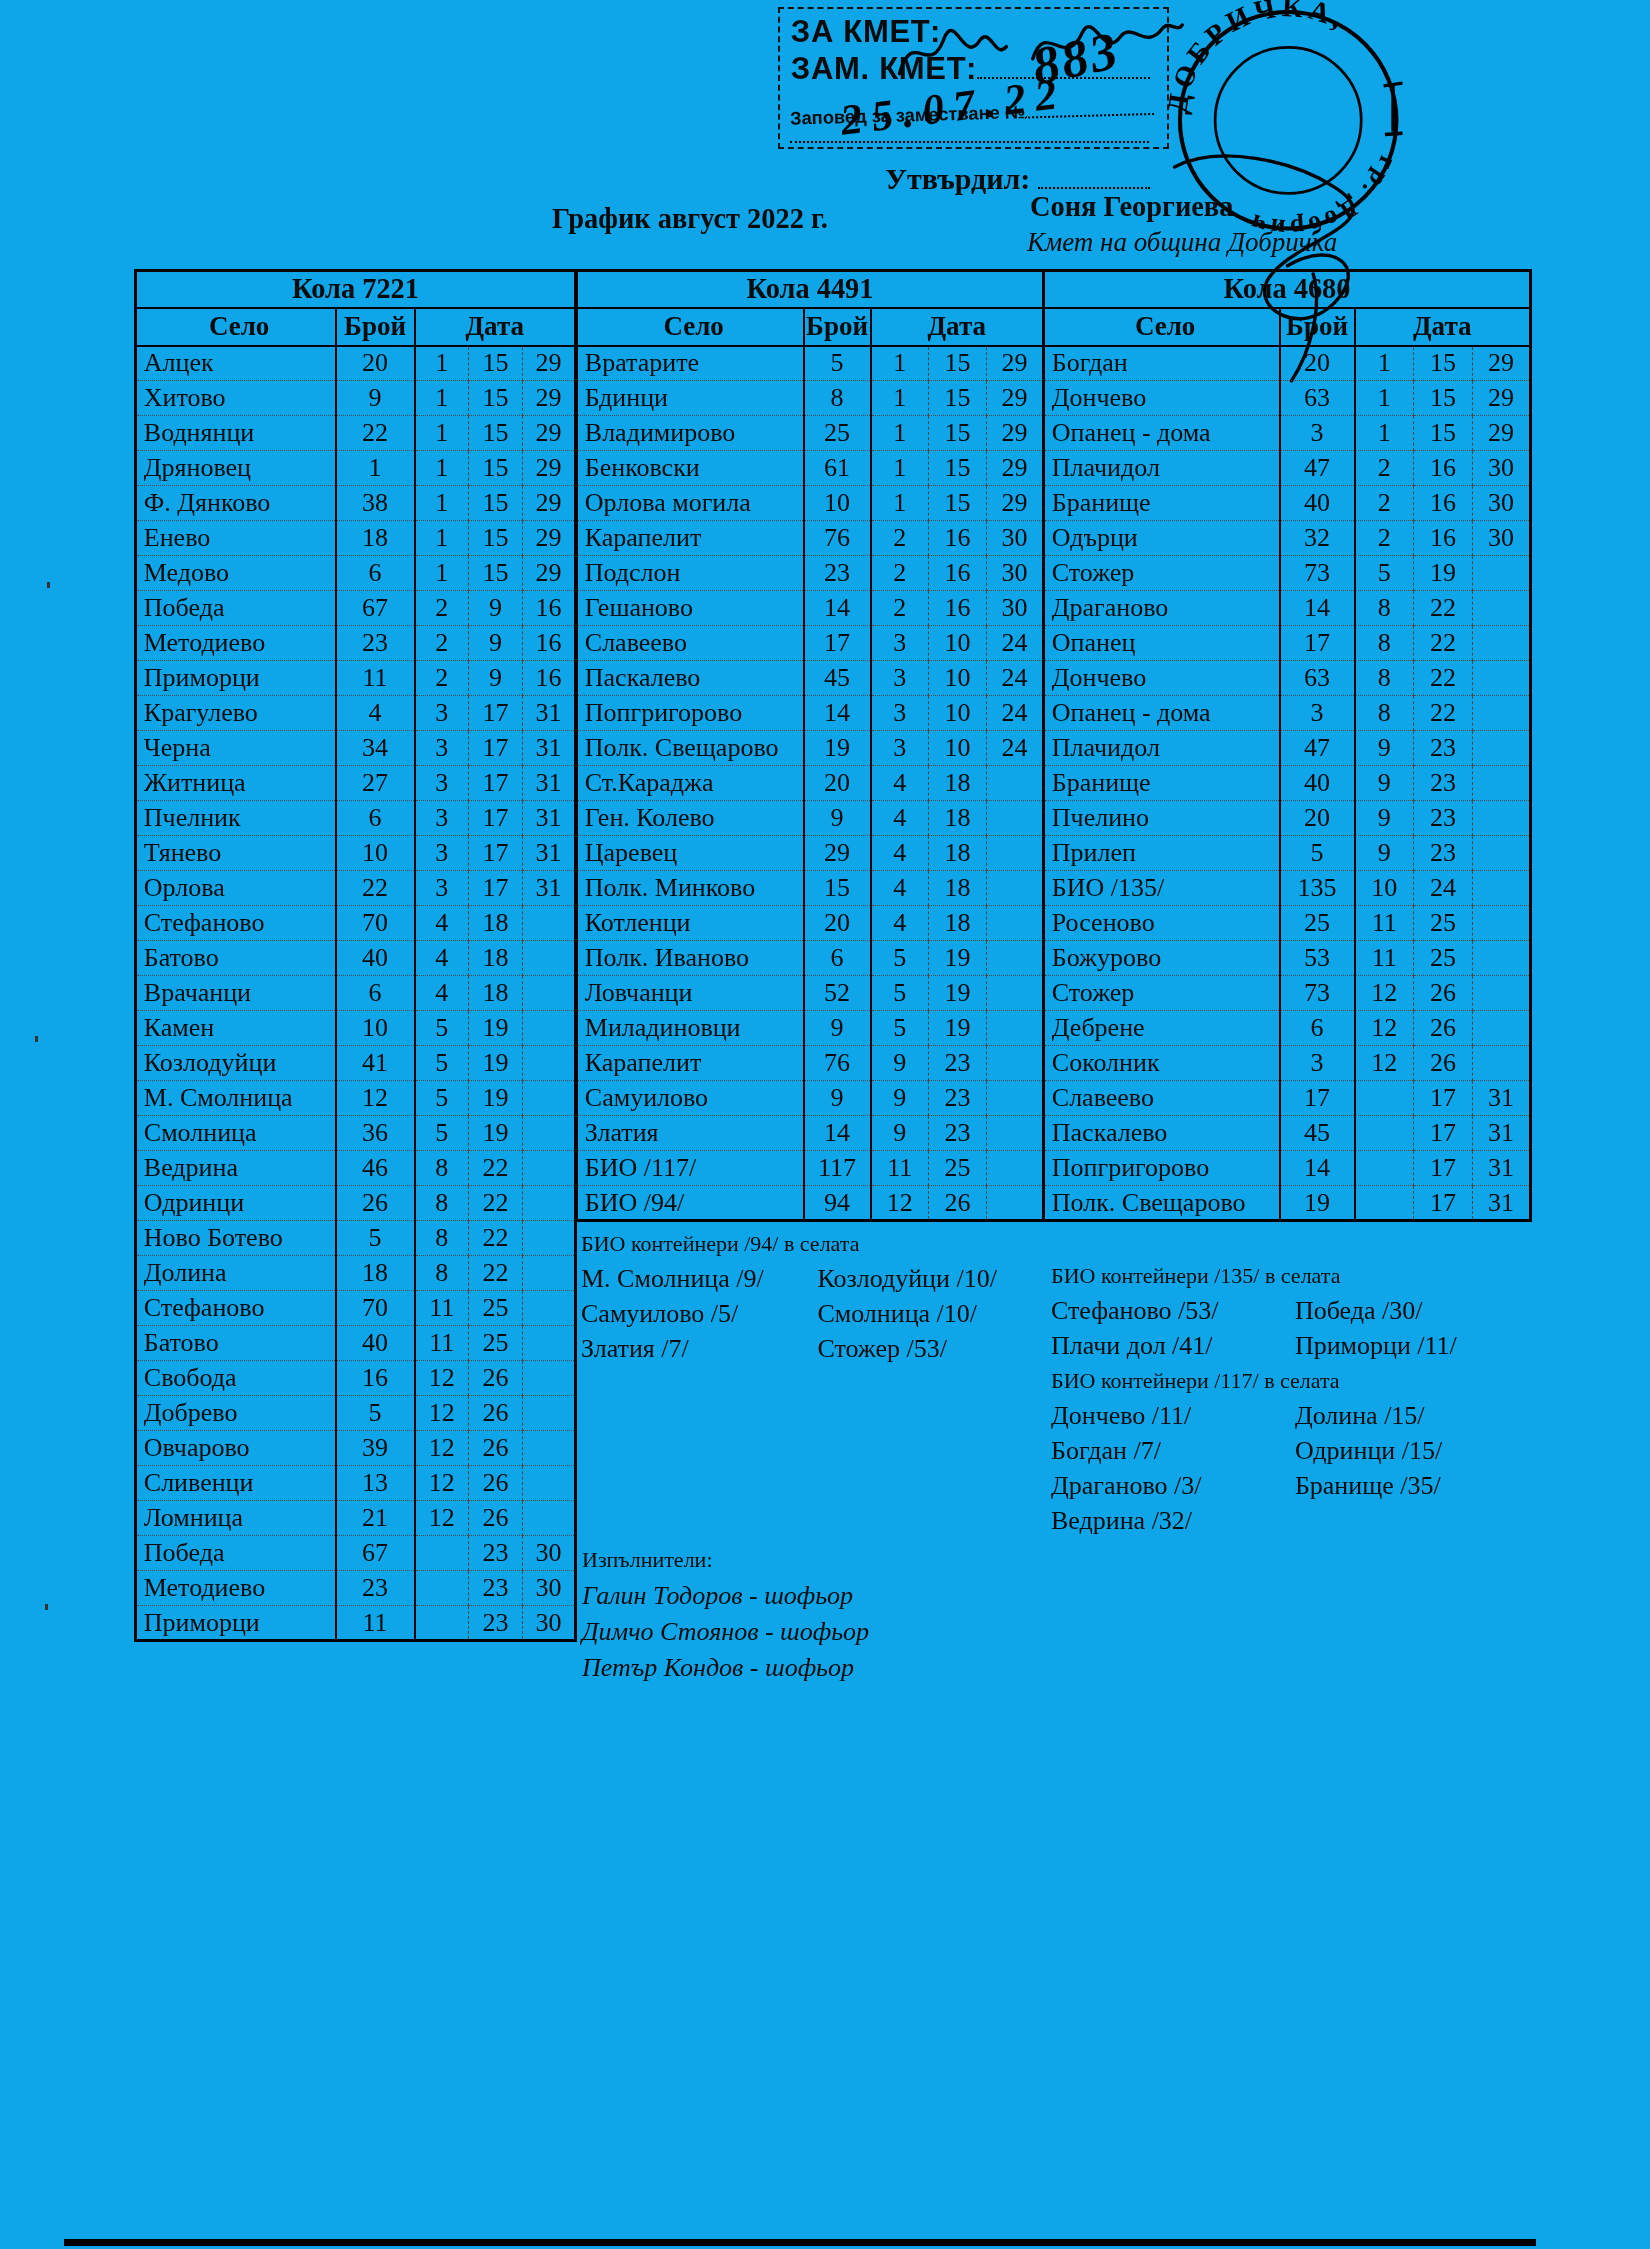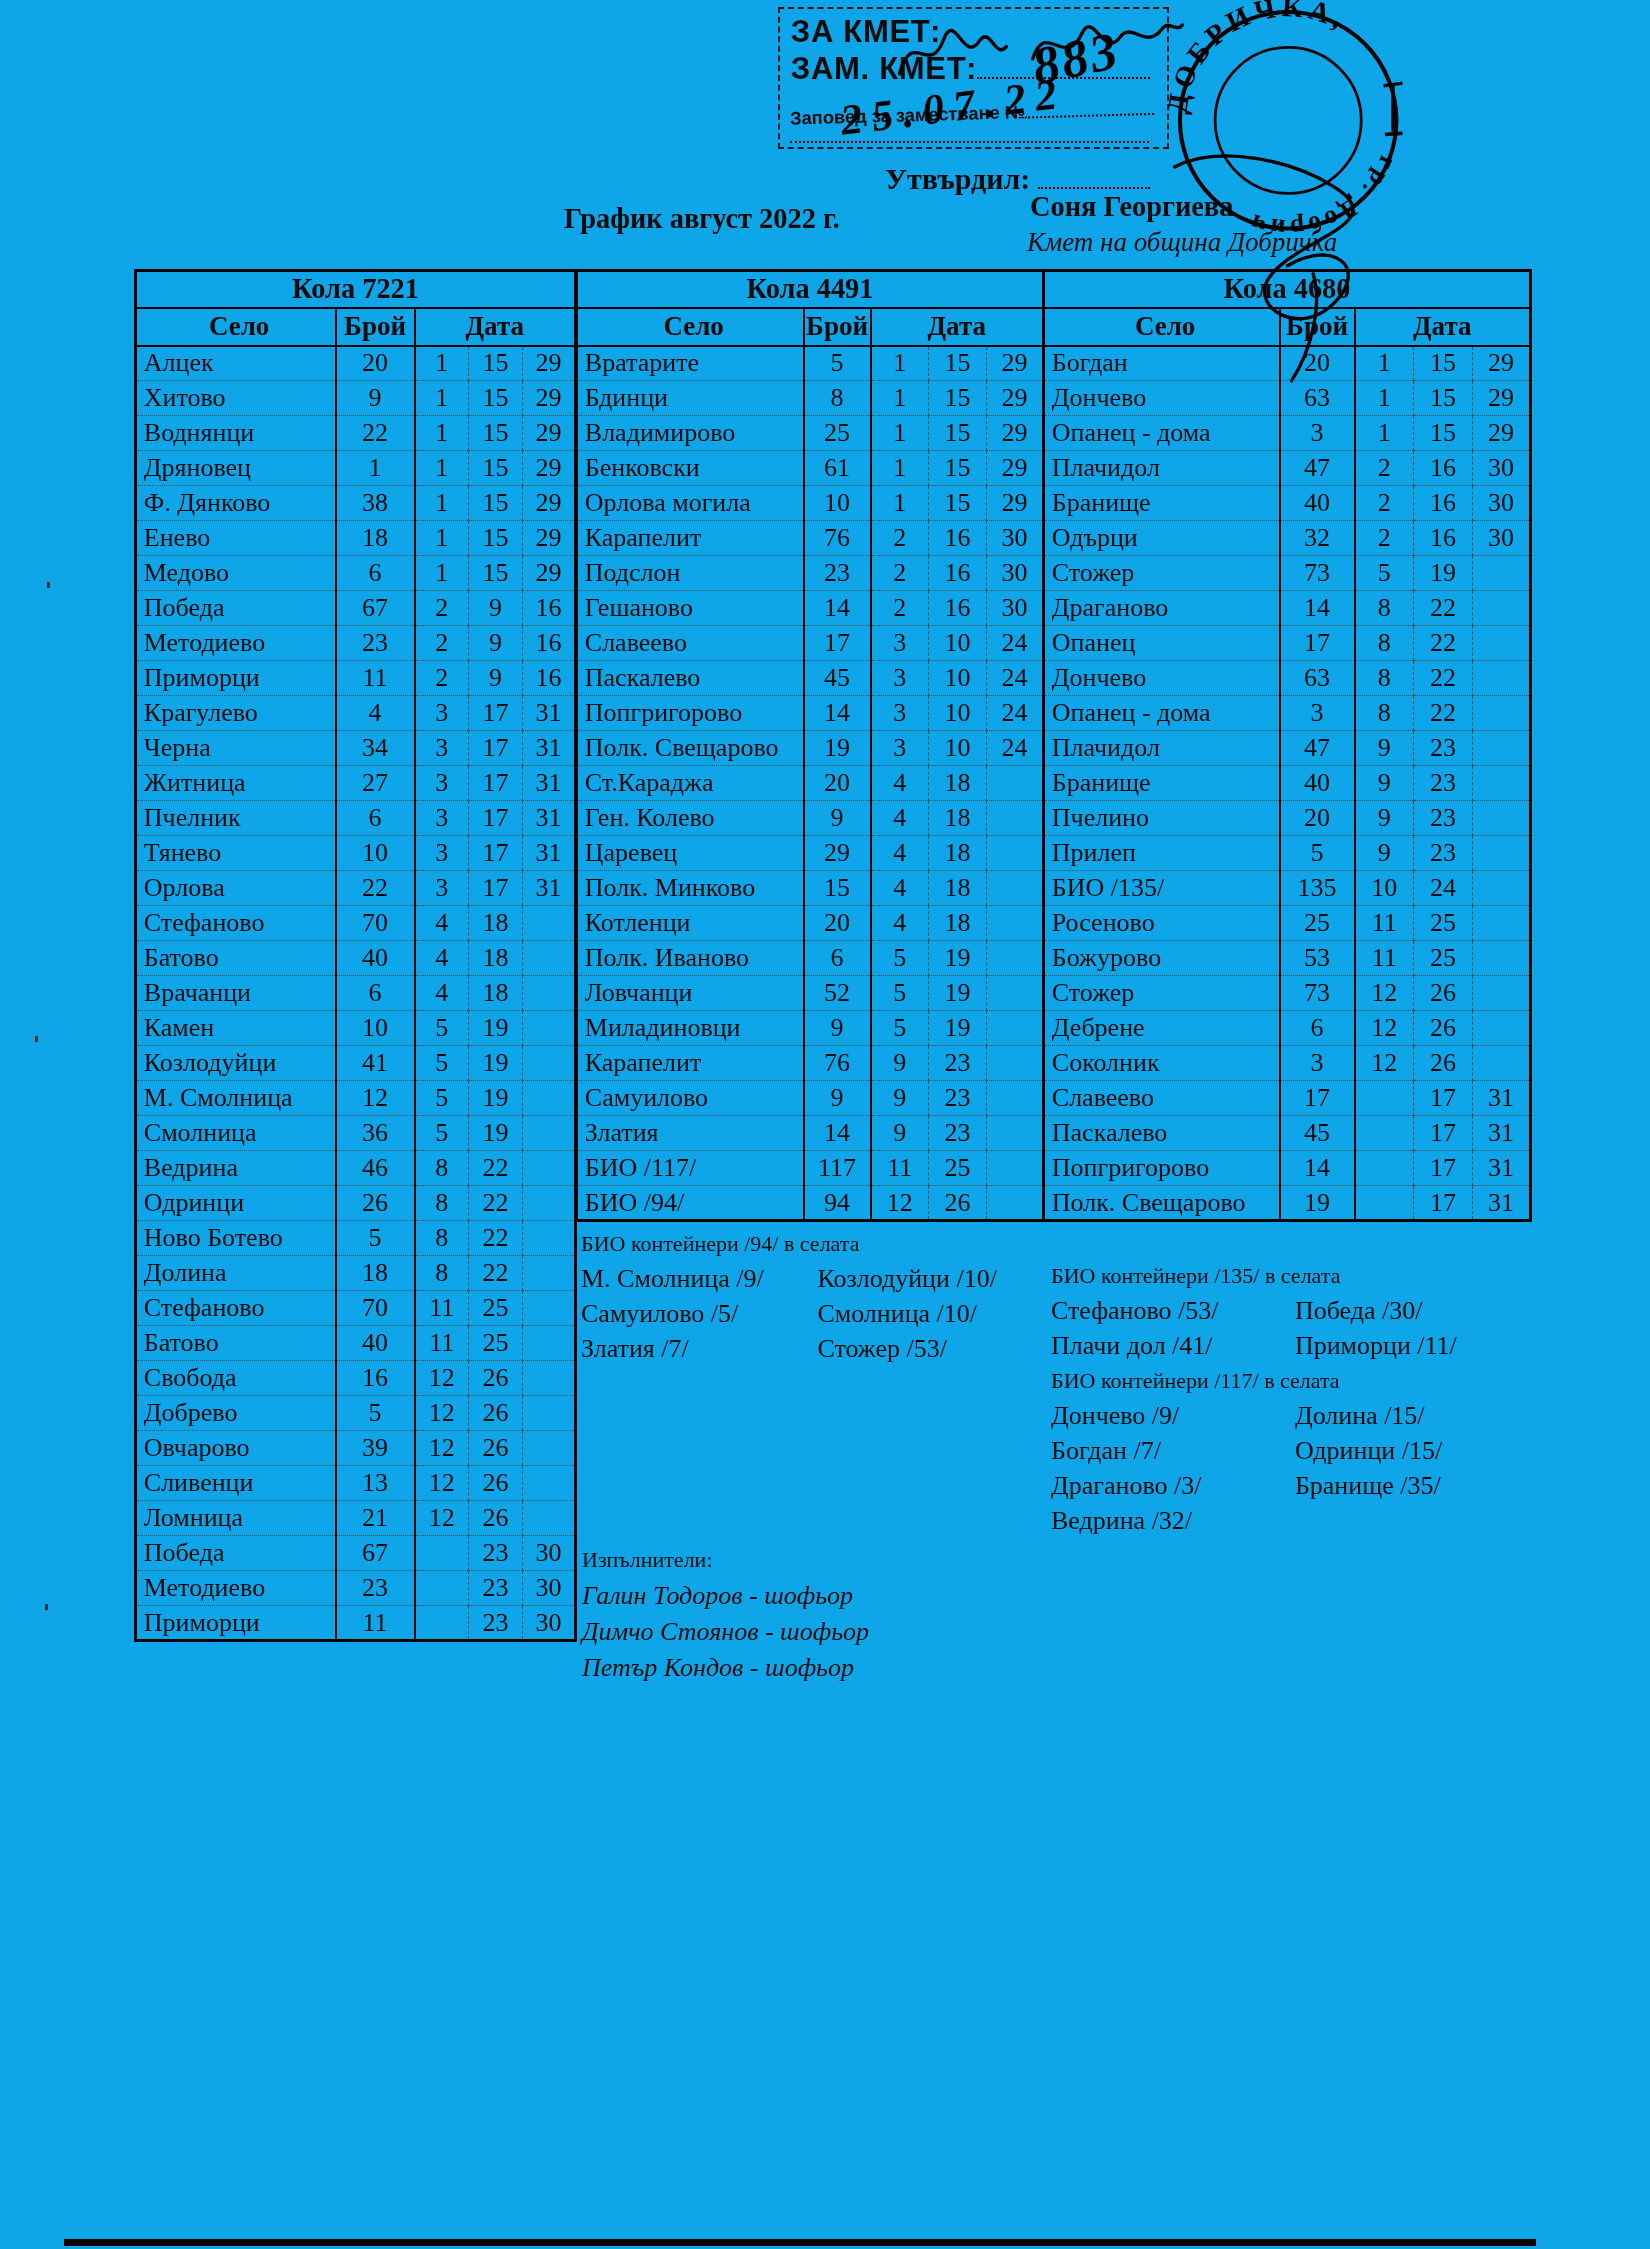--- a/index.html
+++ b/index.html
@@ -20,21 +20,21 @@
   .dots{display:inline-block; border-bottom:2.7px dotted #000; height:0.85em; vertical-align:baseline;}
   .sb-botline{position:absolute; left:9.5px; bottom:4.1px; width:359px; border-bottom:2.7px dotted #000;}
   .hw{font-family:"Liberation Serif",serif; font-style:italic; font-weight:bold; color:#000;}
   .hw-num{position:absolute; left:252px; top:19px; font-size:53px; transform:rotate(-12deg); letter-spacing:2.7px;}
   .hw-date{position:absolute; left:60px; top:73px; font-size:43px; transform:rotate(-7deg); letter-spacing:9.5px; white-space:nowrap;}
   .sig-svg{position:absolute; left:114px; top:-2.7px; overflow:visible;}
   
   .approve-line{position:absolute; left:885px; top:161px; font-size:30px; font-weight:bold; white-space:nowrap;}
   .approver-name{position:absolute; left:1030px; top:191px; font-size:28.4px; font-weight:bold; white-space:nowrap;}
   .approver-title{position:absolute; left:1027px; top:227px; font-size:27px; font-style:italic; white-space:nowrap;}
-  .doc-title{position:absolute; left:552px; top:203px; font-size:28.4px; font-weight:bold; white-space:nowrap;margin-left:12px;}
+  .doc-title{position:absolute; left:552px; top:203px; font-size:28.4px; font-weight:bold; white-space:nowrap;}
   .round-stamp{position:absolute; left:1110px; top:-17px; overflow:visible;}
   
   table.sched{
     position:absolute; top:269px; border-collapse:collapse; table-layout:fixed;
     border:3.4px solid #000; font-size:26px;
   }
   #t0{left:134px;} #t1{left:575px;} #t2{left:1042px;}
   .sched th,.sched td{box-sizing:border-box; padding:0; overflow:hidden;}
   .sched tr.car th{height:37px; font-size:28.4px; font-weight:bold; text-align:center; border-bottom:2.7px solid #000;}
   .sched tr.hdr th{height:38px; font-size:27px; font-weight:bold; text-align:center; border-bottom:2.7px solid #000;}
@@ -788,21 +788,21 @@
   <div id="notes135">
     <div class="note-title">БИО контейнери /135/ в селата</div>
     <div class="note-grid">
         <div class="note-item">Стефаново /53/</div>
         <div class="note-item">Победа /30/</div>
         <div class="note-item">Плачи дол /41/</div>
         <div class="note-item">Приморци /11/</div>
       </div>
     <div class="note-title">БИО контейнери /117/ в селата</div>
     <div class="note-grid">
-        <div class="note-item">Дончево /9/</div>
+        <div class="note-item">Дончево /11/</div>
         <div class="note-item">Долина /15/</div>
         <div class="note-item">Богдан /7/</div>
         <div class="note-item">Одринци /15/</div>
         <div class="note-item">Драганово /3/</div>
         <div class="note-item">Бранище /35/</div>
         <div class="note-item">Ведрина /32/</div>
         <div class="note-item"></div>
       </div>
   </div>
 

